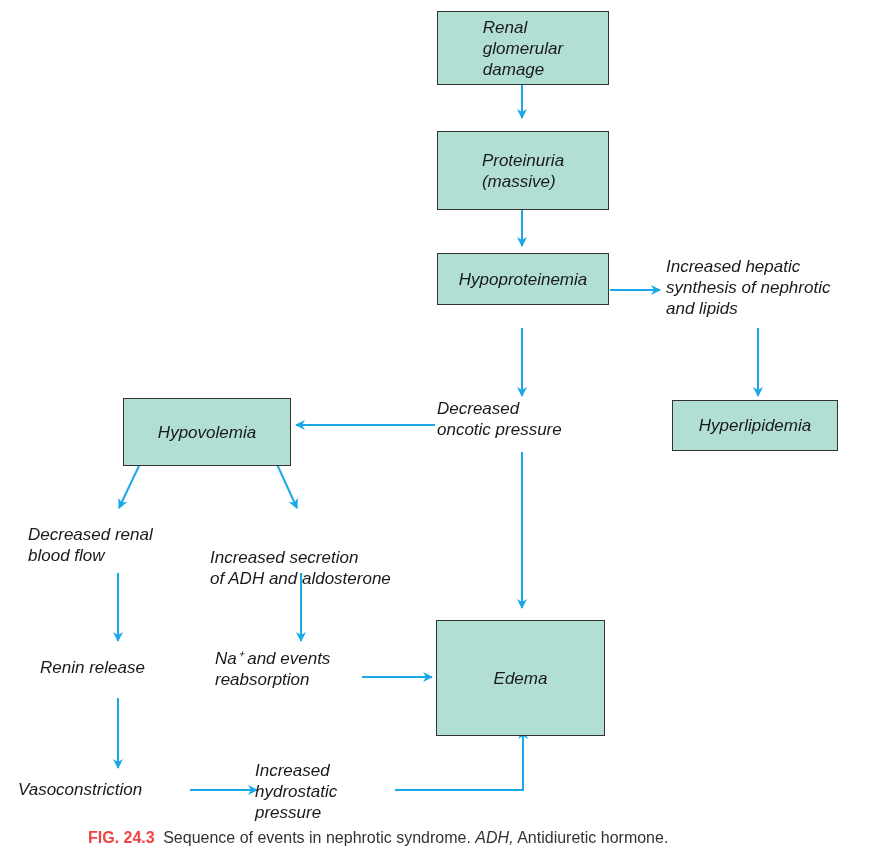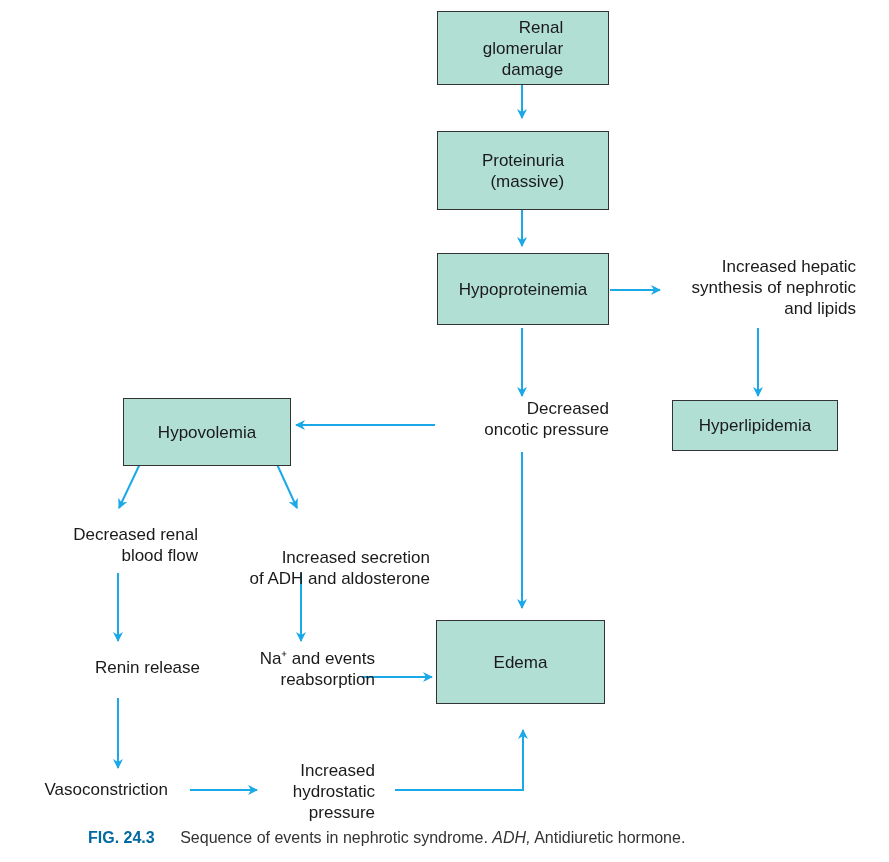--- a/index.html
+++ b/index.html
@@ -1,26 +1,26 @@
 <!DOCTYPE html>
 <html><head>
 <meta charset="utf-8">
 <style>
   html, body { margin: 0; padding: 0; background: #ffffff; }
   body { width: 889px; height: 862px; position: relative; overflow: hidden;
          font-family: "Liberation Sans", sans-serif; color: #1a1a1a; }
   .box { position: absolute; background: #b2dfd4; border: 1px solid #333;
          display: flex; align-items: center; justify-content: center;
          text-align: center; font-size: 17px; line-height: 21px; box-sizing: border-box; }
-  .txt { position: absolute; text-align: right; font-size: 17px; line-height: 21px;
-         white-space: pre-line; }
+  .txt { position: absolute; text-align: left; font-size: 17px; line-height: 21px;
+         white-space: pre-line; font-style: italic; }
   svg.arrows { position: absolute; left: 0; top: 0; }
   .caption { position: absolute; left: 88px; top: 829px; font-size: 16px; color: #333;
              white-space: nowrap; }
-  .caption .fig { color: #0369a1; font-weight: bold; margin-right: 21px; }
+  .caption .fig { color: #ef4444; font-weight: bold; margin-right: 4px; }
   .caption i { font-style: italic; }
 </style>
 </head>
 <body>
 
 <svg class="arrows" width="889" height="862">
   <defs>
     <marker id="ah" markerWidth="10" markerHeight="10" refX="9" refY="5" orient="auto" markerUnits="userSpaceOnUse">
       <path d="M0,0 L10,5 L0,10 L3,5 Z" fill="#1aa9e8"></path>
     </marker>
@@ -46,42 +46,42 @@
 
 <div class="box" style="left:437px;top:11px;width:172px;height:74px;">
   <span class="txt" style="position:static;">Renal
 glomerular
 damage</span>
 </div>
 <div class="box" style="left:437px;top:131px;width:172px;height:79px;">
   <span class="txt" style="position:static;">Proteinuria
 (massive)</span>
 </div>
-<div class="box" style="left:437px;top:253px;width:172px;height:72px;">
+<div class="box" style="left:437px;top:253px;width:172px;height:52px;">
   <span class="txt" style="position:static;">Hypoproteinemia</span>
 </div>
 <div class="txt" style="left:666px;top:256px;width:190px;">Increased hepatic
 synthesis of nephrotic
 and lipids</div>
 <div class="box" style="left:672px;top:400px;width:166px;height:51px;">
   <span class="txt" style="position:static;">Hyperlipidemia</span>
 </div>
 <div class="txt" style="left:437px;top:398px;width:172px;">Decreased
 oncotic pressure</div>
 <div class="box" style="left:123px;top:398px;width:168px;height:68px;">
   <span class="txt" style="position:static;">Hypovolemia</span>
 </div>
 <div class="txt" style="left:28px;top:524px;width:170px;">Decreased renal
 blood flow</div>
 <div class="txt" style="left:210px;top:547px;width:220px;">Increased secretion
 of ADH and aldosterone</div>
 <div class="txt" style="left:40px;top:657px;width:160px;">Renin release</div>
 <div class="txt" style="left:215px;top:648px;width:160px;">Na⁺ and events
 reabsorption</div>
-<div class="box" style="left:436px;top:620px;width:169px;height:84px;">
+<div class="box" style="left:436px;top:620px;width:169px;height:116px;">
   <span class="txt" style="position:static;">Edema</span>
 </div>
 <div class="txt" style="left:18px;top:779px;width:150px;">Vasoconstriction</div>
 <div class="txt" style="left:255px;top:760px;width:120px;">Increased
 hydrostatic
 pressure</div>
 
 <div class="caption">
   <span class="fig">FIG. 24.3</span>
   <span>Sequence of events in nephrotic syndrome.</span>

